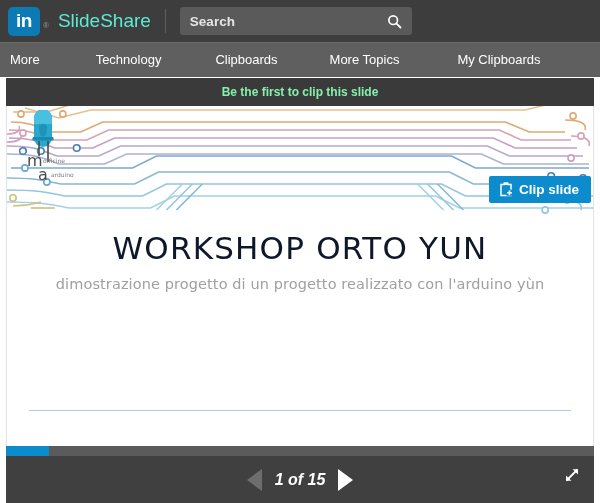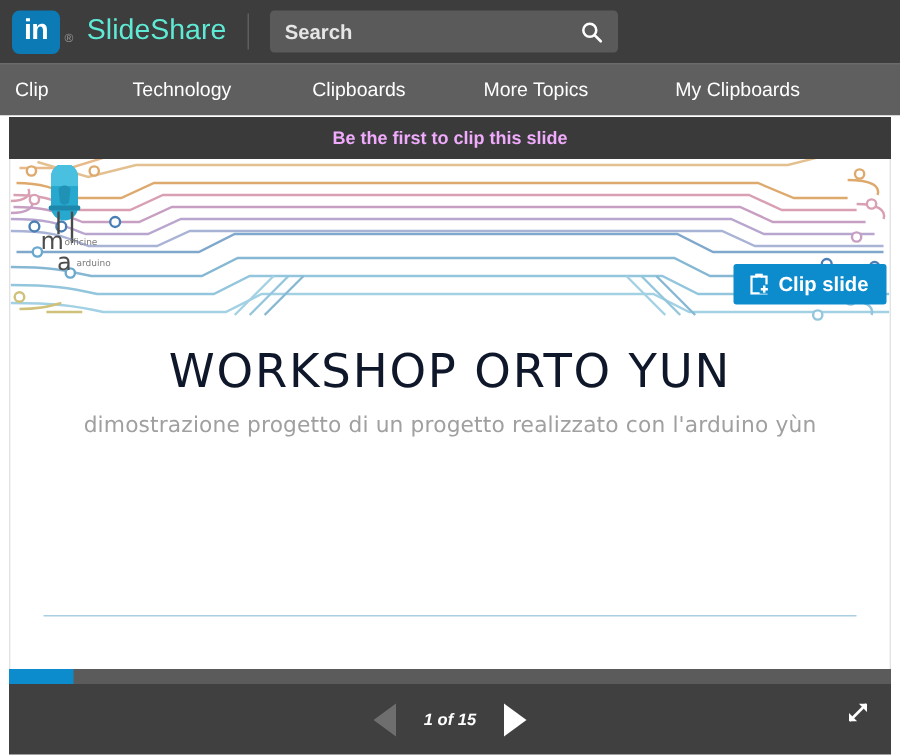--- a/index.html
+++ b/index.html
@@ -138,21 +138,21 @@
     background: #ffffff;
     box-sizing: border-box;
   }
   .clip-banner {
     position: absolute;
     left: 6px;
     top: 1px;
     right: 6px;
     height: 28px;
     background: #3a3a3a;
-    color: #f0abfc;
+    color: #86efac;
     font-size: 12px;
     font-weight: bold;
     display: flex;
     align-items: center;
     justify-content: center;
     z-index: 6;
   }
   .slide-frame {
     position: absolute;
     left: 6px;
@@ -288,21 +288,21 @@
     border-right: 15px solid #6e6e6e;
   }
   .tri-next {
     width: 0; height: 0;
     border-top: 11px solid transparent;
     border-bottom: 11px solid transparent;
     border-left: 15px solid #ffffff;
   }
   .page-label {
     color: #ffffff;
-    font-size: 11px;
+    font-size: 16px;
     font-style: italic;
     font-weight: bold;
     min-width: 46px;
     text-align: center;
     white-space: nowrap;
   }
   .fullscreen-btn {
     position: absolute;
     right: 12px;
     top: 50%;
@@ -329,21 +329,21 @@
     <button class="search-btn">
       <svg width="15" height="15" viewBox="0 0 16 16">
         <circle cx="6.6" cy="6.6" r="4.6" fill="none" stroke="#ffffff" stroke-width="1.8"></circle>
         <line x1="10.2" y1="10.2" x2="14.4" y2="14.4" stroke="#ffffff" stroke-width="1.9" stroke-linecap="round"></line>
       </svg>
     </button>
   </div>
 </div>
 
 <div class="navbar">
-  <div class="nav-item">Clip</div>
+  <div class="nav-item">More</div>
   <div class="nav-spacer-a"></div>
   <div class="nav-item">Technology</div>
   <div class="nav-spacer-b"></div>
   <div class="nav-item">Clipboards</div>
   <div class="nav-spacer-c"></div>
   <div class="nav-item">More Topics</div>
   <div class="nav-spacer-d"></div>
   <div class="nav-item">My Clipboards</div>
 </div>
 

